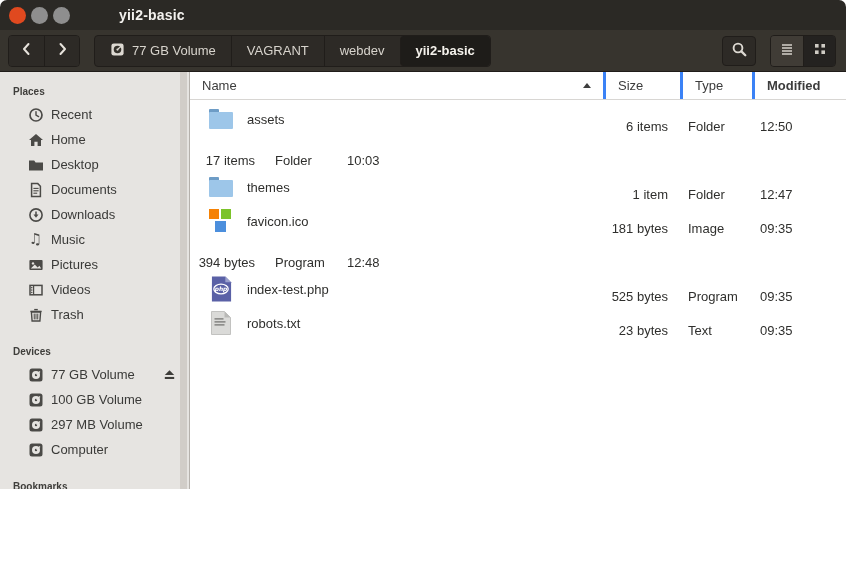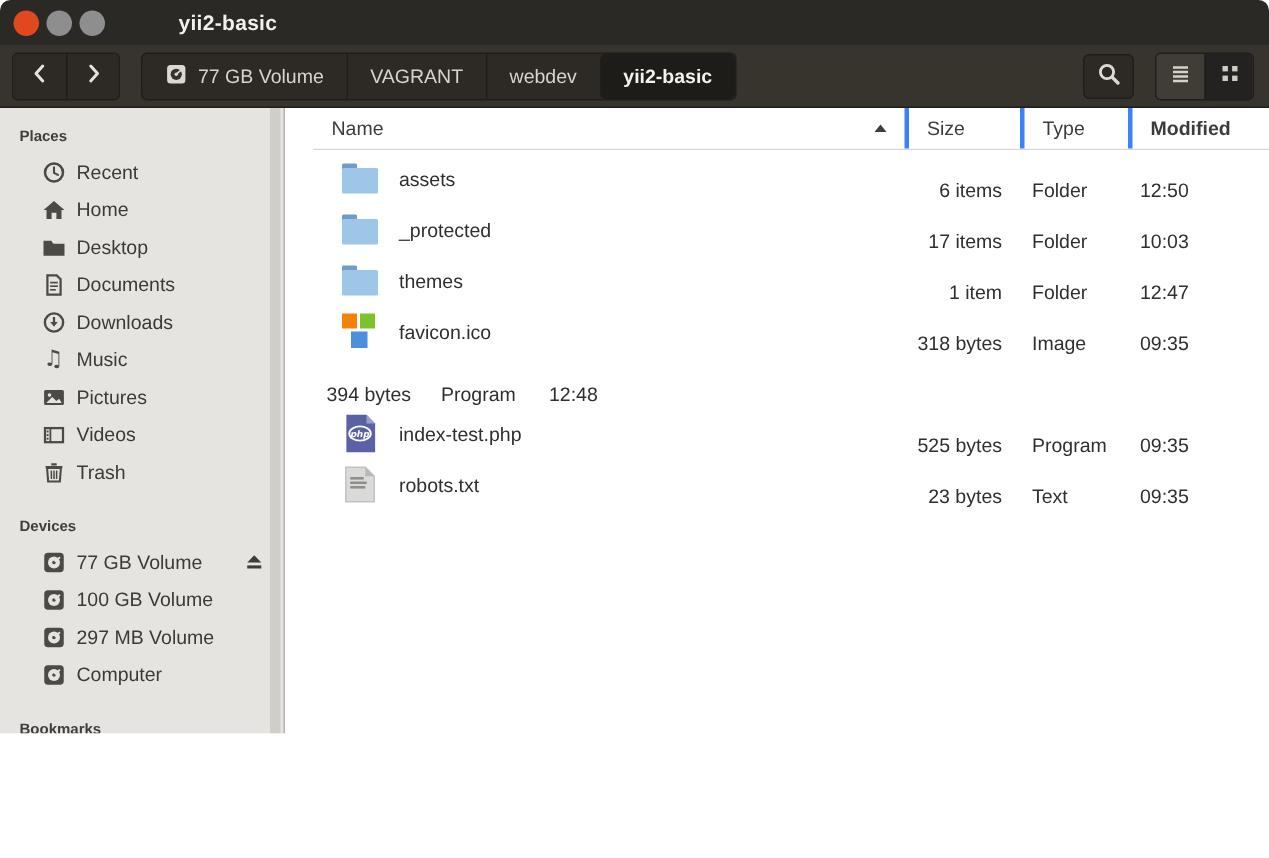--- a/index.html
+++ b/index.html
@@ -68,21 +68,21 @@
   .side-item {
     display:flex; align-items:center; height:25px; padding-left:27px; gap:7px;
     color:#3a3a38; cursor:pointer;
   }
   .sicon { width:17px; height:17px; display:flex; align-items:center; justify-content:center; flex:0 0 17px; }
   .sicon.note { font-size:15px; color:#4b4a47; line-height:17px; font-family:"DejaVu Sans",sans-serif; }
   .eject { margin-left:auto; margin-right:12px; width:16px; height:16px; display:flex; align-items:center; justify-content:center; cursor:pointer; }
   .side-scroll { position:absolute; top:0; right:2px; width:7px; height:453px; background:#d1cdc8; }
 
   
-  .main { flex:1; display:flex; flex-direction:column; background:#fff; min-width:0;padding-left:19px; }
+  .main { flex:1; display:flex; flex-direction:column; background:#fff; min-width:0; }
   .lheader { height:28px; display:flex; border-bottom:1px solid #d8d6d3; color:#3c3c3c; flex:0 0 auto; }
   .hcell { display:flex; align-items:center; padding-left:12px; cursor:pointer; background:#fff; border:none; font-size:13px; color:#3c3c3c; font-family:inherit; }
   .hcell + .hcell { border-left:3px solid #3b82f6; }
   .h-name { flex:1; }
   .h-size { width:77px; flex:0 0 77px; }
   .h-type { width:72px; flex:0 0 72px; }
   .h-mod  { width:94px; flex:0 0 94px;font-weight:bold; }
   .sortarrow { margin-left:auto; margin-right:12px; width:0; height:0;
     border-left:4px solid transparent; border-right:4px solid transparent; border-bottom:5px solid #3e3e3e; }
 
@@ -400,29 +400,20 @@
               </svg>
           </span>
           <span>assets</span>
         </div>
         <div class="c-size">6 items</div>
         <div class="c-type">Folder</div>
         <div class="c-mod">12:50</div>
       </div>
 
       <div class="row">
-        <div class="c-name">
-          <span class="ficon">
-            <svg width="26" height="22" viewBox="0 0 26 22">
-                <rect x="1" y="1" width="10" height="6" rx="1" fill="#6d9cc6"></rect>
-                <rect x="1" y="4" width="24" height="17" rx="1" fill="#9dc6e9"></rect>
-              </svg>
-          </span>
-          <span>_protected</span>
-        </div>
         <div class="c-size">17 items</div>
         <div class="c-type">Folder</div>
         <div class="c-mod">10:03</div>
       </div>
 
       <div class="row">
         <div class="c-name">
           <span class="ficon">
             <svg width="26" height="22" viewBox="0 0 26 22">
                 <rect x="1" y="1" width="10" height="6" rx="1" fill="#6d9cc6"></rect>
@@ -440,21 +431,21 @@
         <div class="c-name">
           <span class="ficon">
             <svg width="26" height="26" viewBox="0 0 26 26">
                 <rect x="1" y="1" width="10" height="10" fill="#f58205"></rect>
                 <rect x="13" y="1" width="10" height="10" fill="#7cc32a"></rect>
                 <rect x="7" y="13" width="11" height="11" fill="#4c8fdd"></rect>
               </svg>
           </span>
           <span>favicon.ico</span>
         </div>
-        <div class="c-size">318 bytes</div>
+        <div class="c-size">181 bytes</div>
         <div class="c-type">Image</div>
         <div class="c-mod">09:35</div>
       </div>
 
       <div class="row">
         <div class="c-size">394 bytes</div>
         <div class="c-type">Program</div>
         <div class="c-mod">12:48</div>
       </div>
 

